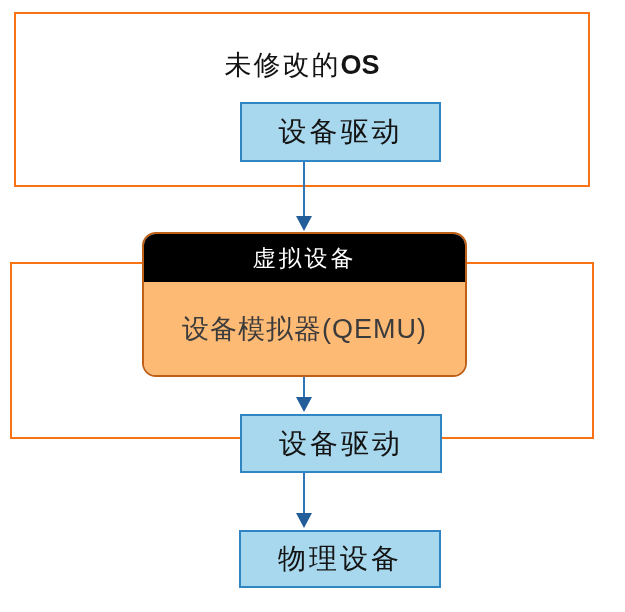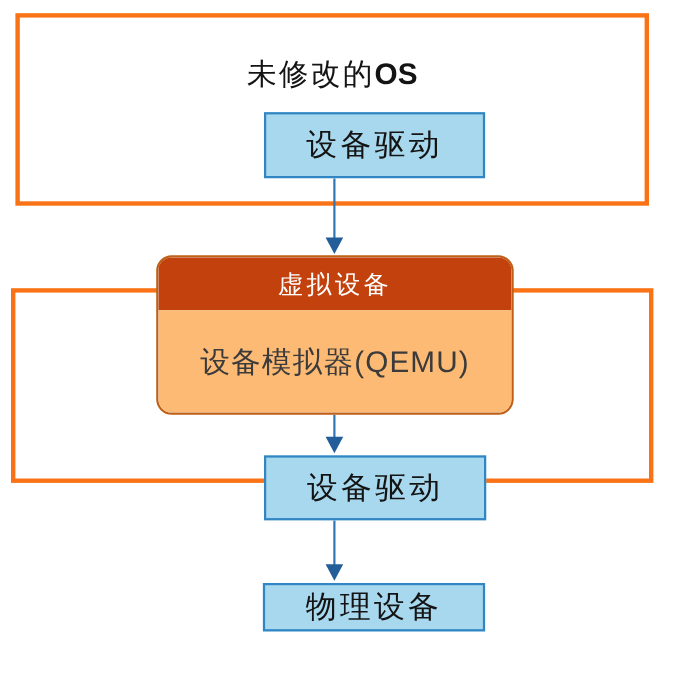--- a/index.html
+++ b/index.html
@@ -7,21 +7,21 @@
     position: relative;
     width: 625px;
     height: 612px;
     background: #ffffff;
     font-family: "Liberation Sans", sans-serif;
     overflow: hidden;
   }
   
   .outer-box {
     position: absolute;
-    border: 4px solid #f97316;
+    border: 2px solid #f97316;
     background: transparent;
     box-sizing: border-box;
     padding-left: 46px;
   }
   #guest-os-box { left: 14px; top: 12px; width: 576px; height: 175px; }
   #host-box    { left: 10px; top: 262px; width: 584px; height: 177px; }
 
   .guest-title {
     position: absolute;
     left: 0; top: 33px;
@@ -48,36 +48,36 @@
     align-items: center;
     justify-content: center;
     color: #141414;
     font-size: 28px;
     font-family: "DejaVu Serif", serif;
     letter-spacing: 3px;
     margin-left: 38px;
   }
   #driver-top    { left: 202px; top: 102px; width: 201px; height: 60px; }
   #driver-bottom { left: 202px; top: 414px; width: 202px; height: 59px; }
-  #physical      { left: 201px; top: 530px; width: 202px; height: 44px; }
+  #physical      { left: 201px; top: 530px; width: 202px; height: 58px; }
 
   
   #virtual-device {
     position: absolute;
     left: 142px; top: 232px;
     width: 325px; height: 145px;
     border: 2px solid #c05f16;
     border-radius: 14px;
     box-sizing: border-box;
     overflow: hidden;
     background: #e9eff6;
   }
   #virtual-device .vd-header {
     height: 48px;
-    background: #c2410c;
+    background: #000000;
     display: flex;
     align-items: center;
     justify-content: center;
     color: #ffffff;
     font-size: 23px;
     font-family: "DejaVu Serif", serif;
     letter-spacing: 3px;
   }
   #virtual-device .vd-body {
     height: 93px;

